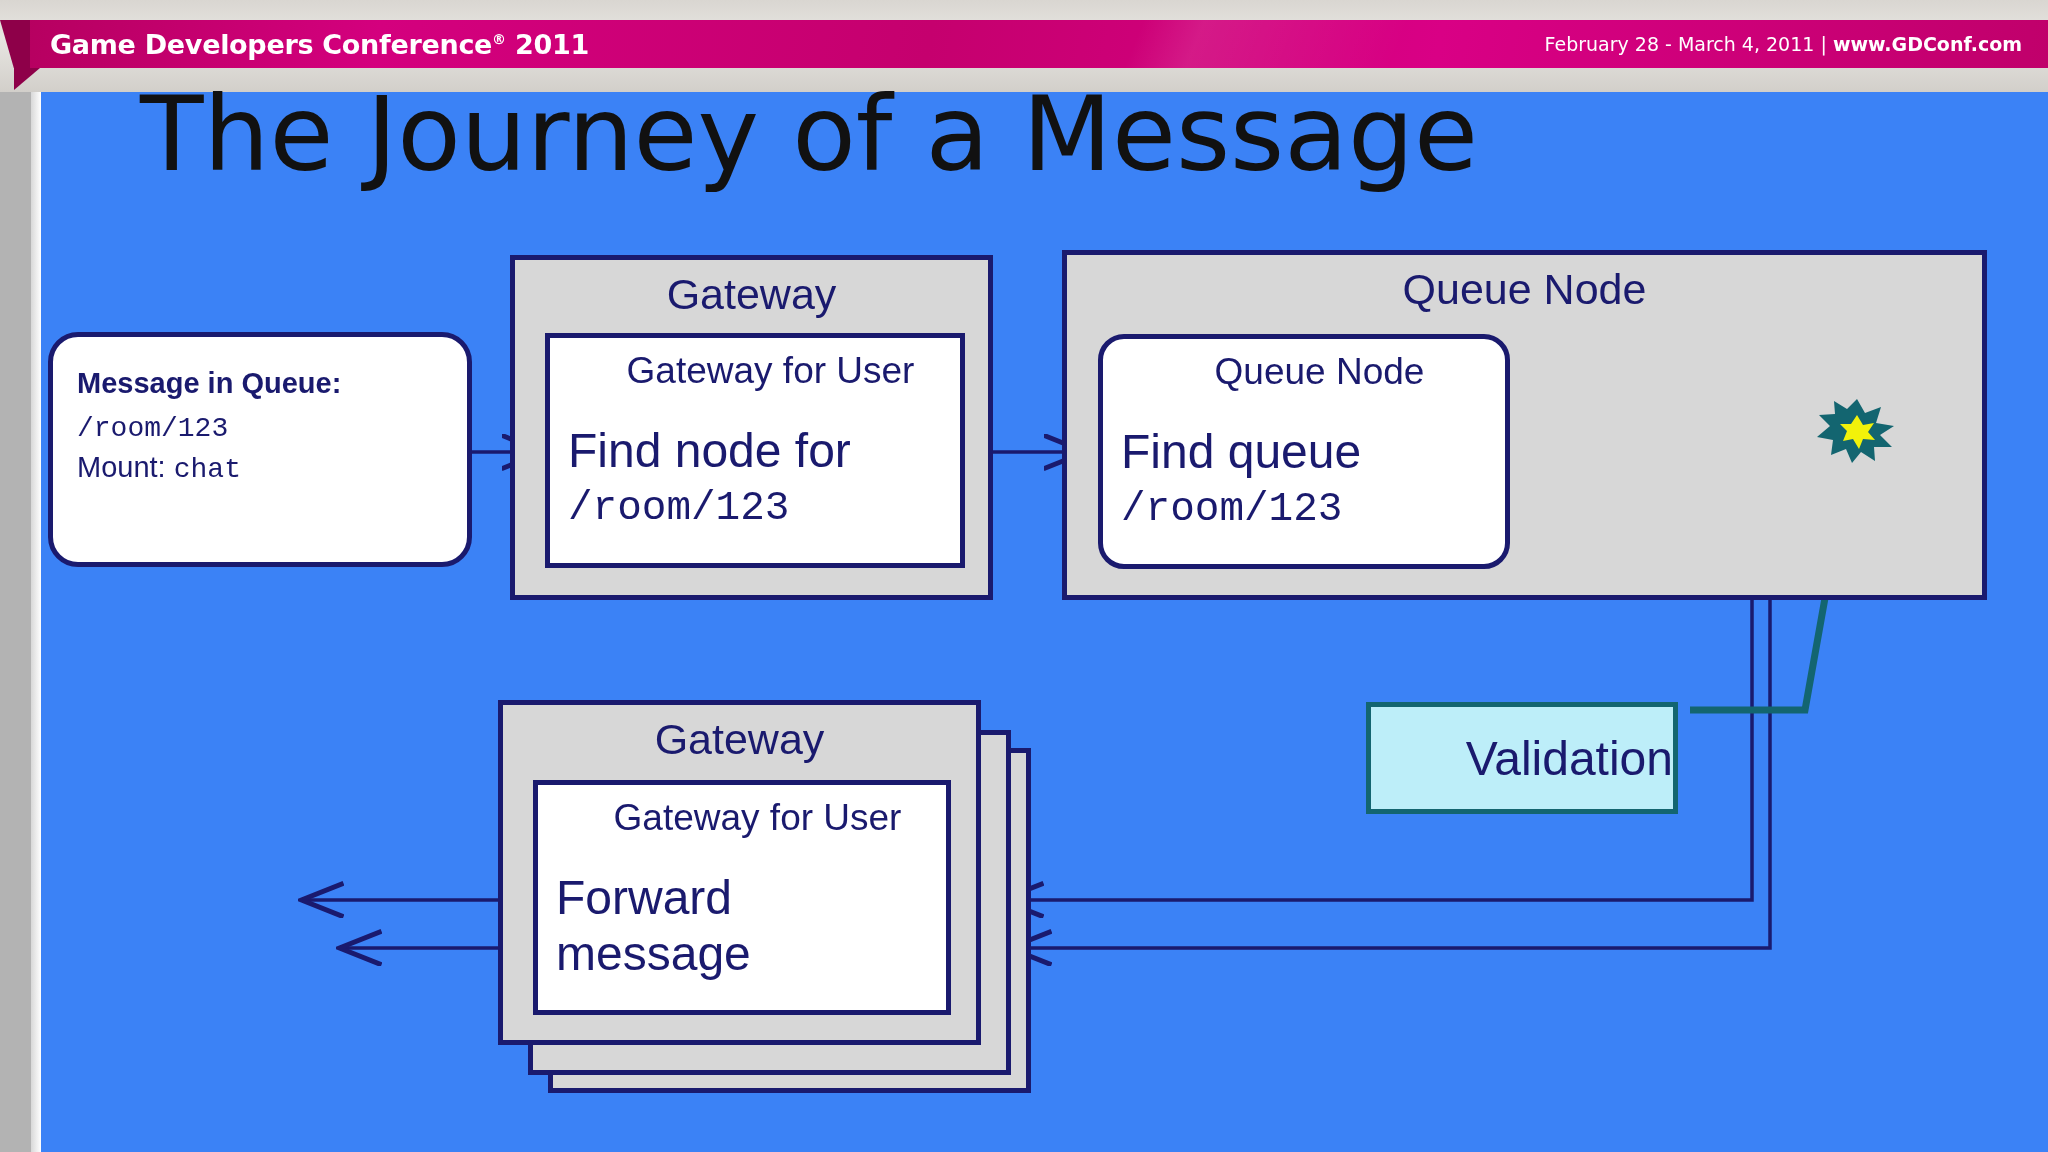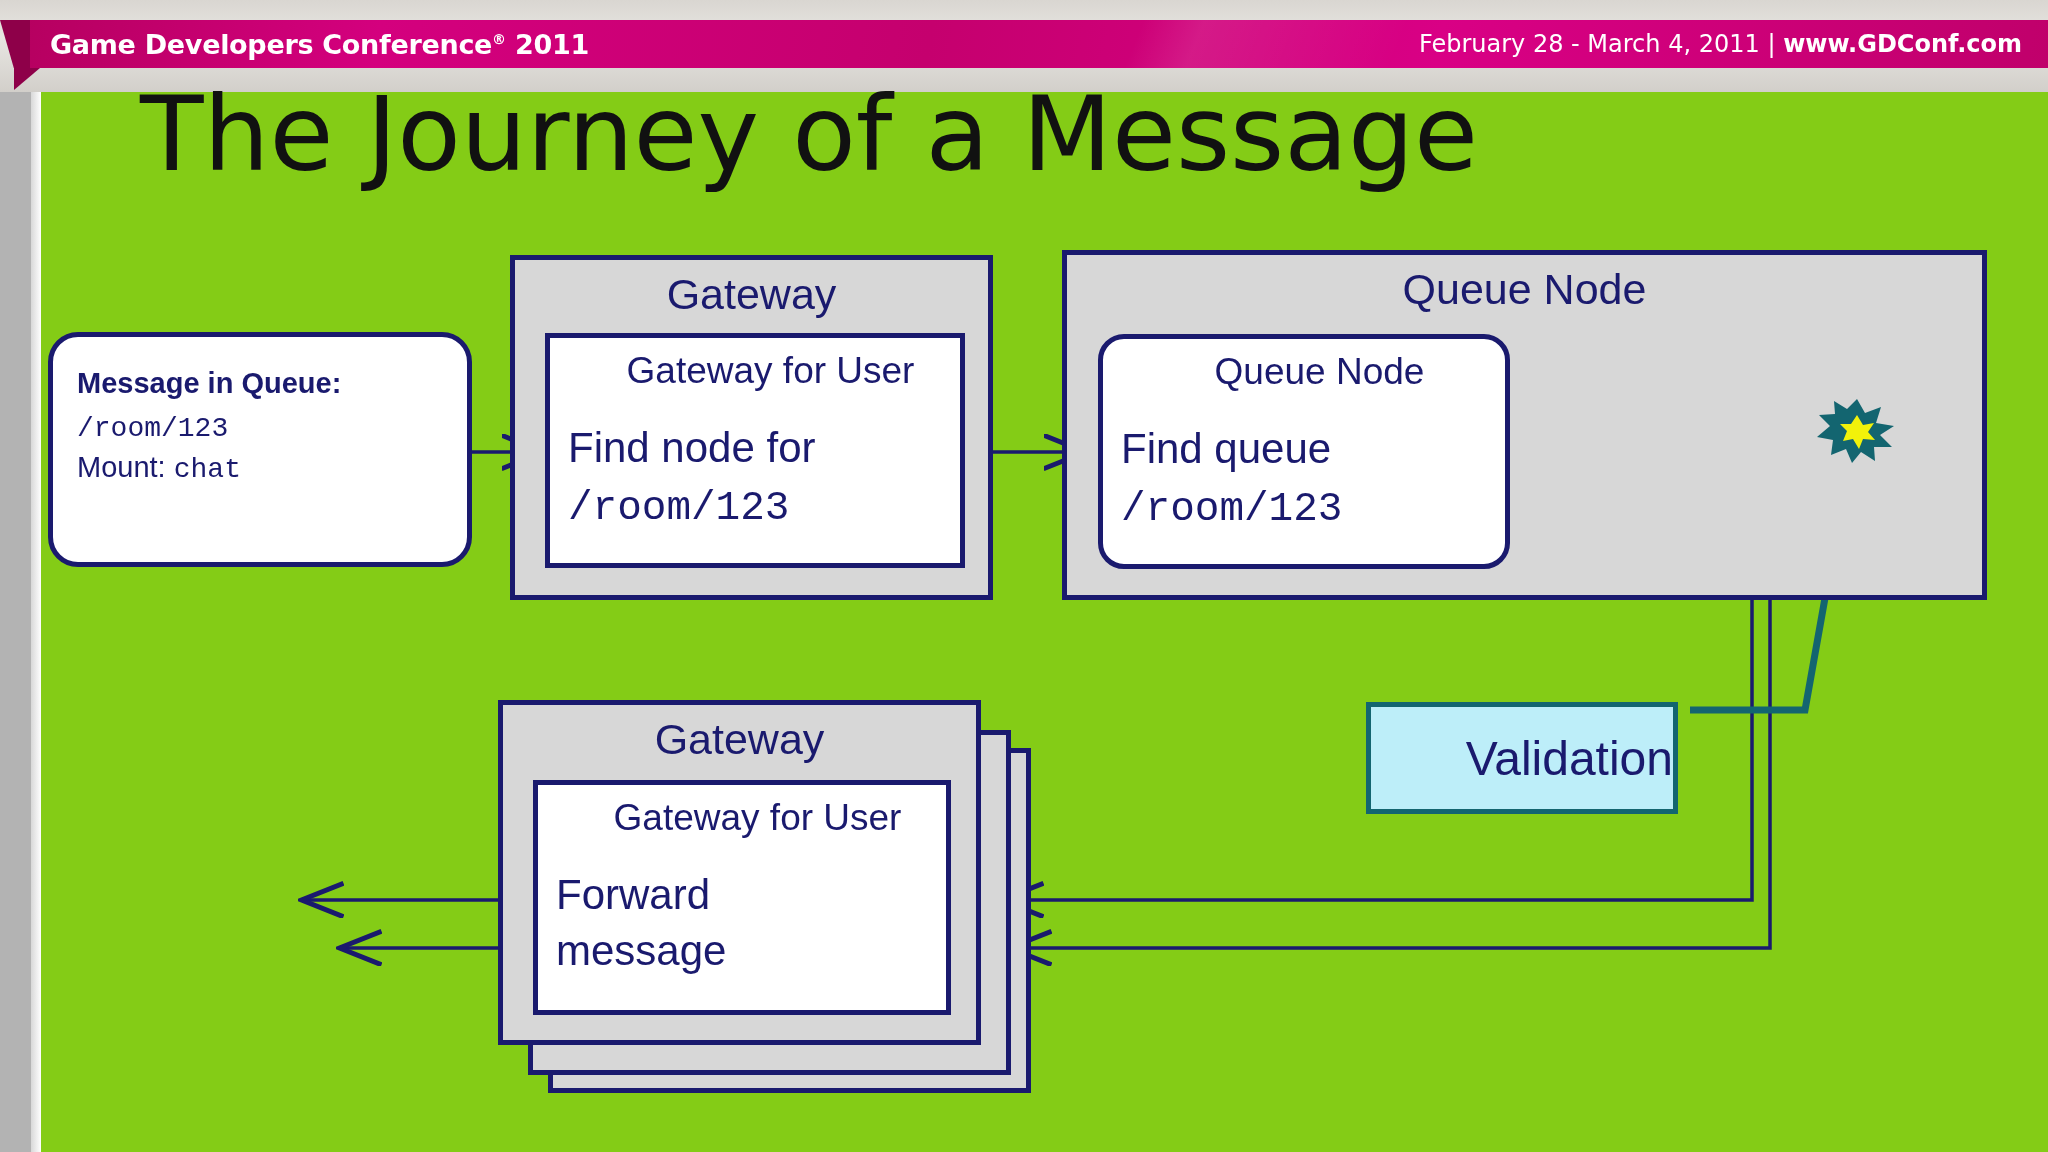--- a/index.html
+++ b/index.html
@@ -5,21 +5,21 @@
   html,body{margin:0;padding:0;}
   body{
     width:2048px;height:1152px;
     background:#ffffff;
     font-family:"Liberation Sans","DejaVu Sans",sans-serif;
     overflow:hidden;
     position:relative;
   }
   #slide{
     position:absolute;left:0;top:0;width:2048px;height:1152px;
-    background:#84cc16;
+    background:#3b82f6;
     overflow:hidden;
   }
 
   
   .left-gutter{
     position:absolute;left:0;top:0;width:31px;height:1152px;
     background:#b3b3b3;
   }
   .left-gutter-shadow{
     position:absolute;left:31px;top:72px;width:10px;height:1080px;
@@ -46,21 +46,21 @@
     clip-path:polygon(0 0,100% 0,0 100%);
   }
   .banner-left{
     position:absolute;left:36px;top:50%;transform:translateY(-50%);
     color:#ffffff;font-size:27px;font-weight:bold;letter-spacing:-0.3px;
     white-space:nowrap;font-family:"DejaVu Sans",sans-serif;
   }
   .banner-left .sup{font-size:14px;vertical-align:super;}
   .banner-right{
     position:absolute;right:26px;top:50%;transform:translateY(-50%);
-    color:#ffffff;font-size:24px;white-space:nowrap;
+    color:#ffffff;font-size:19px;white-space:nowrap;
     font-family:"DejaVu Sans",sans-serif;
   }
   .banner-right b{font-weight:bold;}
   .banner-sheen{
     position:absolute;left:0;top:0;width:100%;height:100%;
     background:linear-gradient(112deg,rgba(255,255,255,0) 55%,rgba(255,255,255,.10) 58%,rgba(255,255,255,0) 68%);
     pointer-events:none;
   }
 
   
@@ -92,21 +92,21 @@
   }
   .inner.round{border-radius:26px;}
   .inner-head{
     position:absolute;left:0;right:0;
     text-align:center;color:#1a1a6e;font-size:37px;
     font-family:"Liberation Sans",sans-serif;
     padding-left:31px;
   }
   .inner-body{
     position:absolute;left:18px;right:10px;
-    color:#1a1a6e;font-size:42px;line-height:1.12;
+    color:#1a1a6e;font-size:48px;line-height:1.12;
     font-family:"Liberation Sans",sans-serif;
   }
   .mono{font-family:"Liberation Mono","DejaVu Sans Mono",monospace;font-size:41px;}
 
   
   .msg-box{
     position:absolute;
     background:#ffffff;border:5px solid #1a1a6e;border-radius:30px;
     box-sizing:border-box;color:#1a1a6e;
   }

